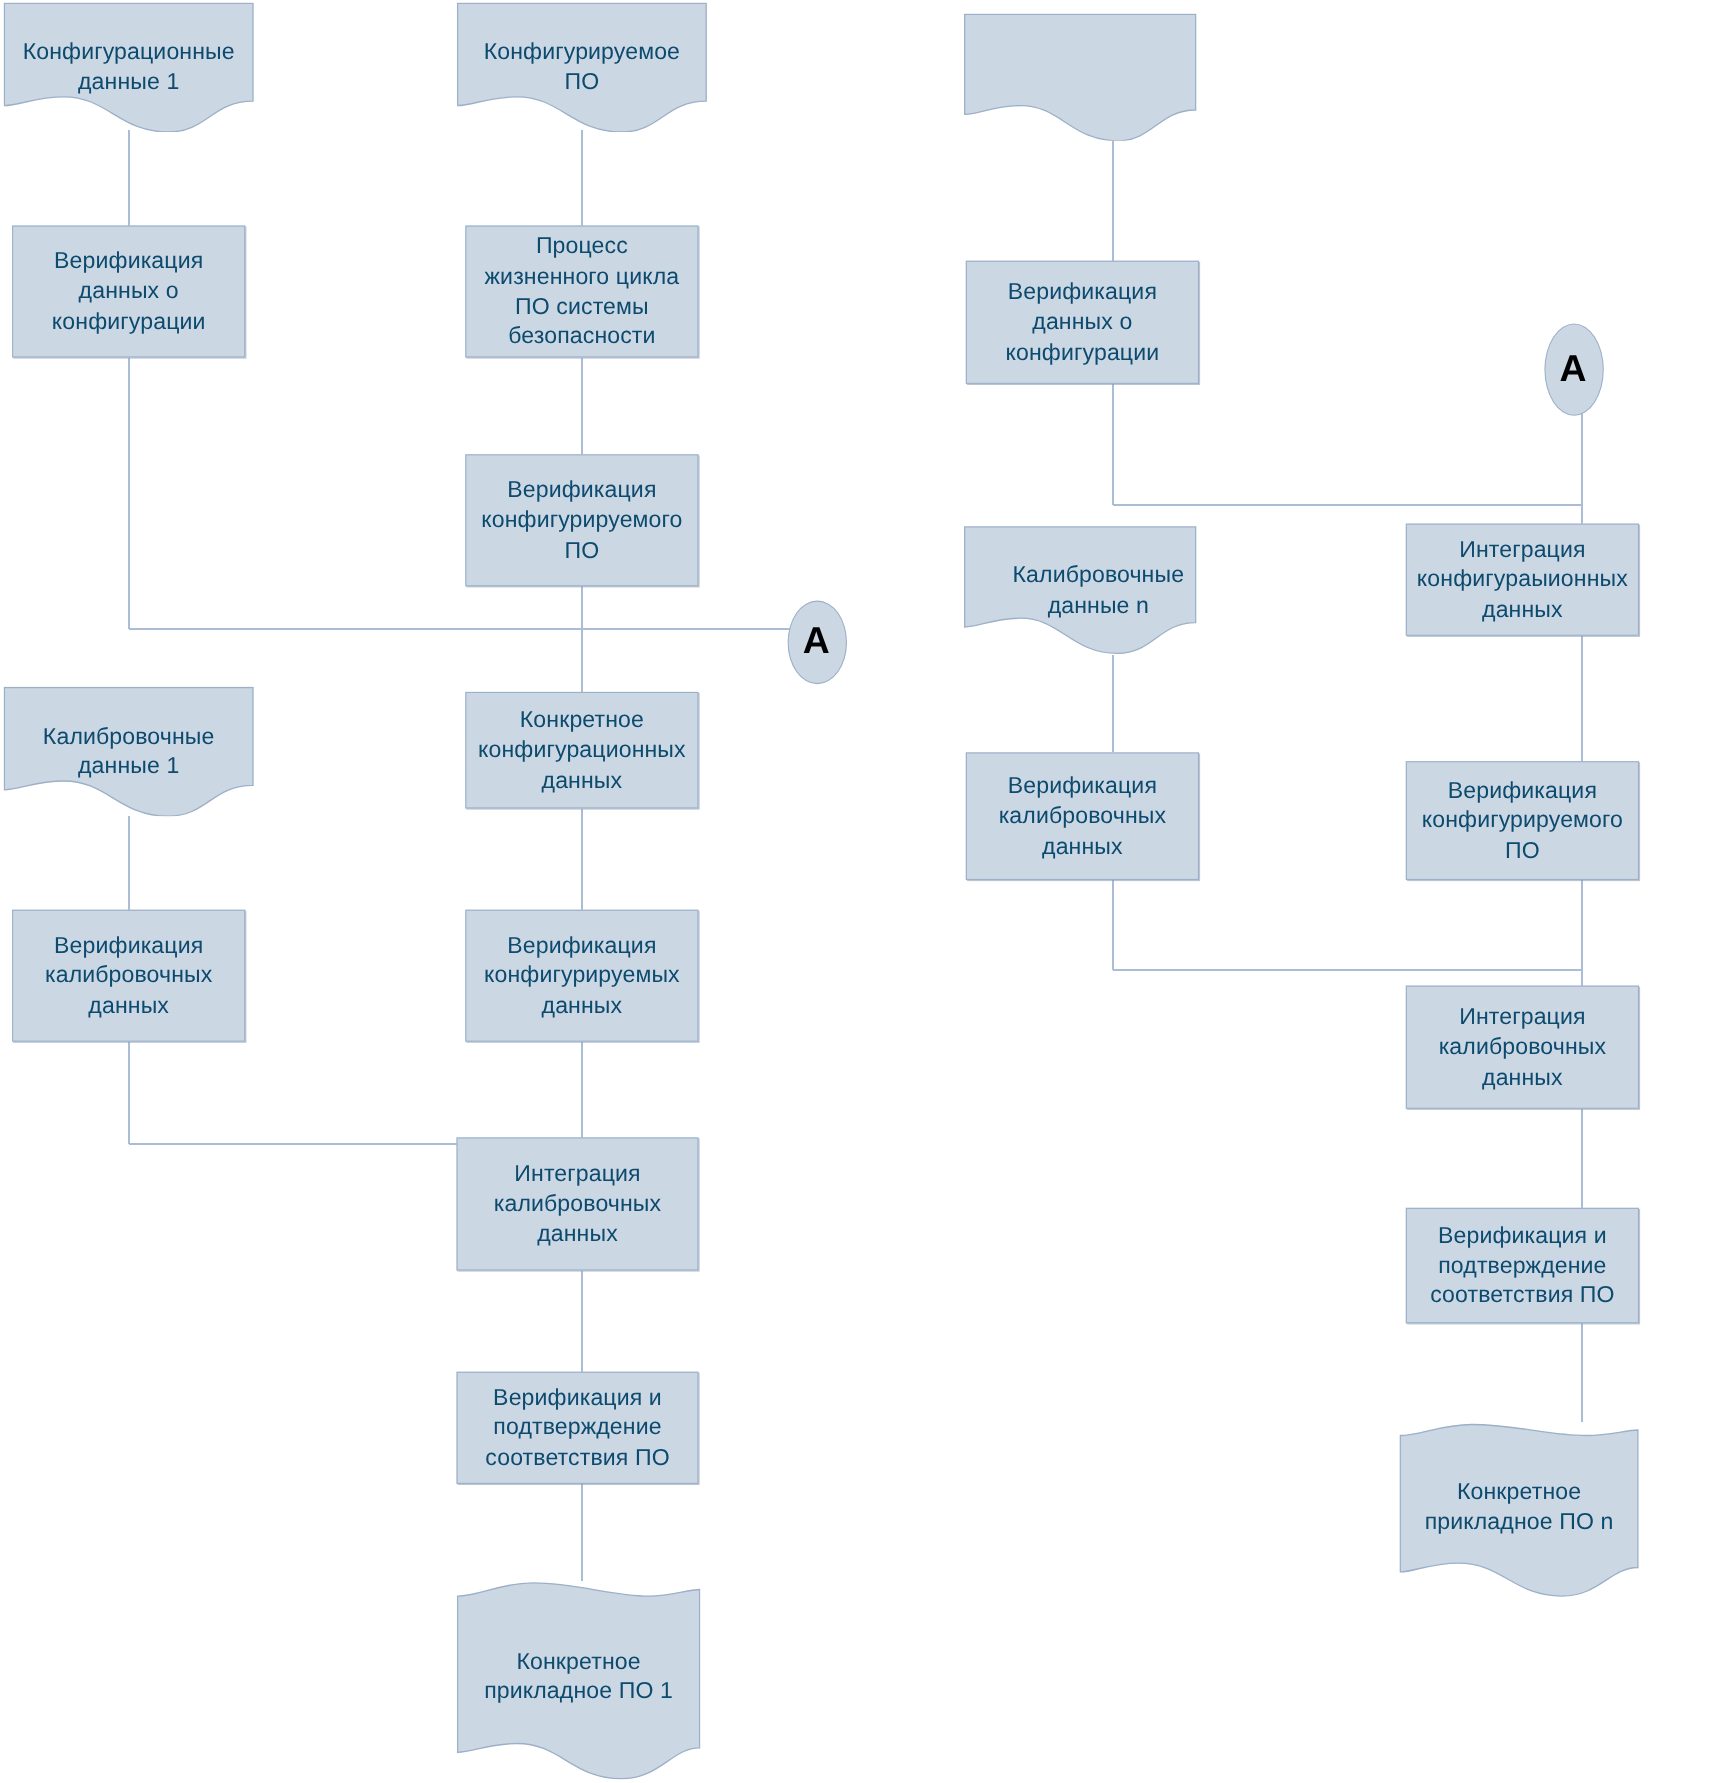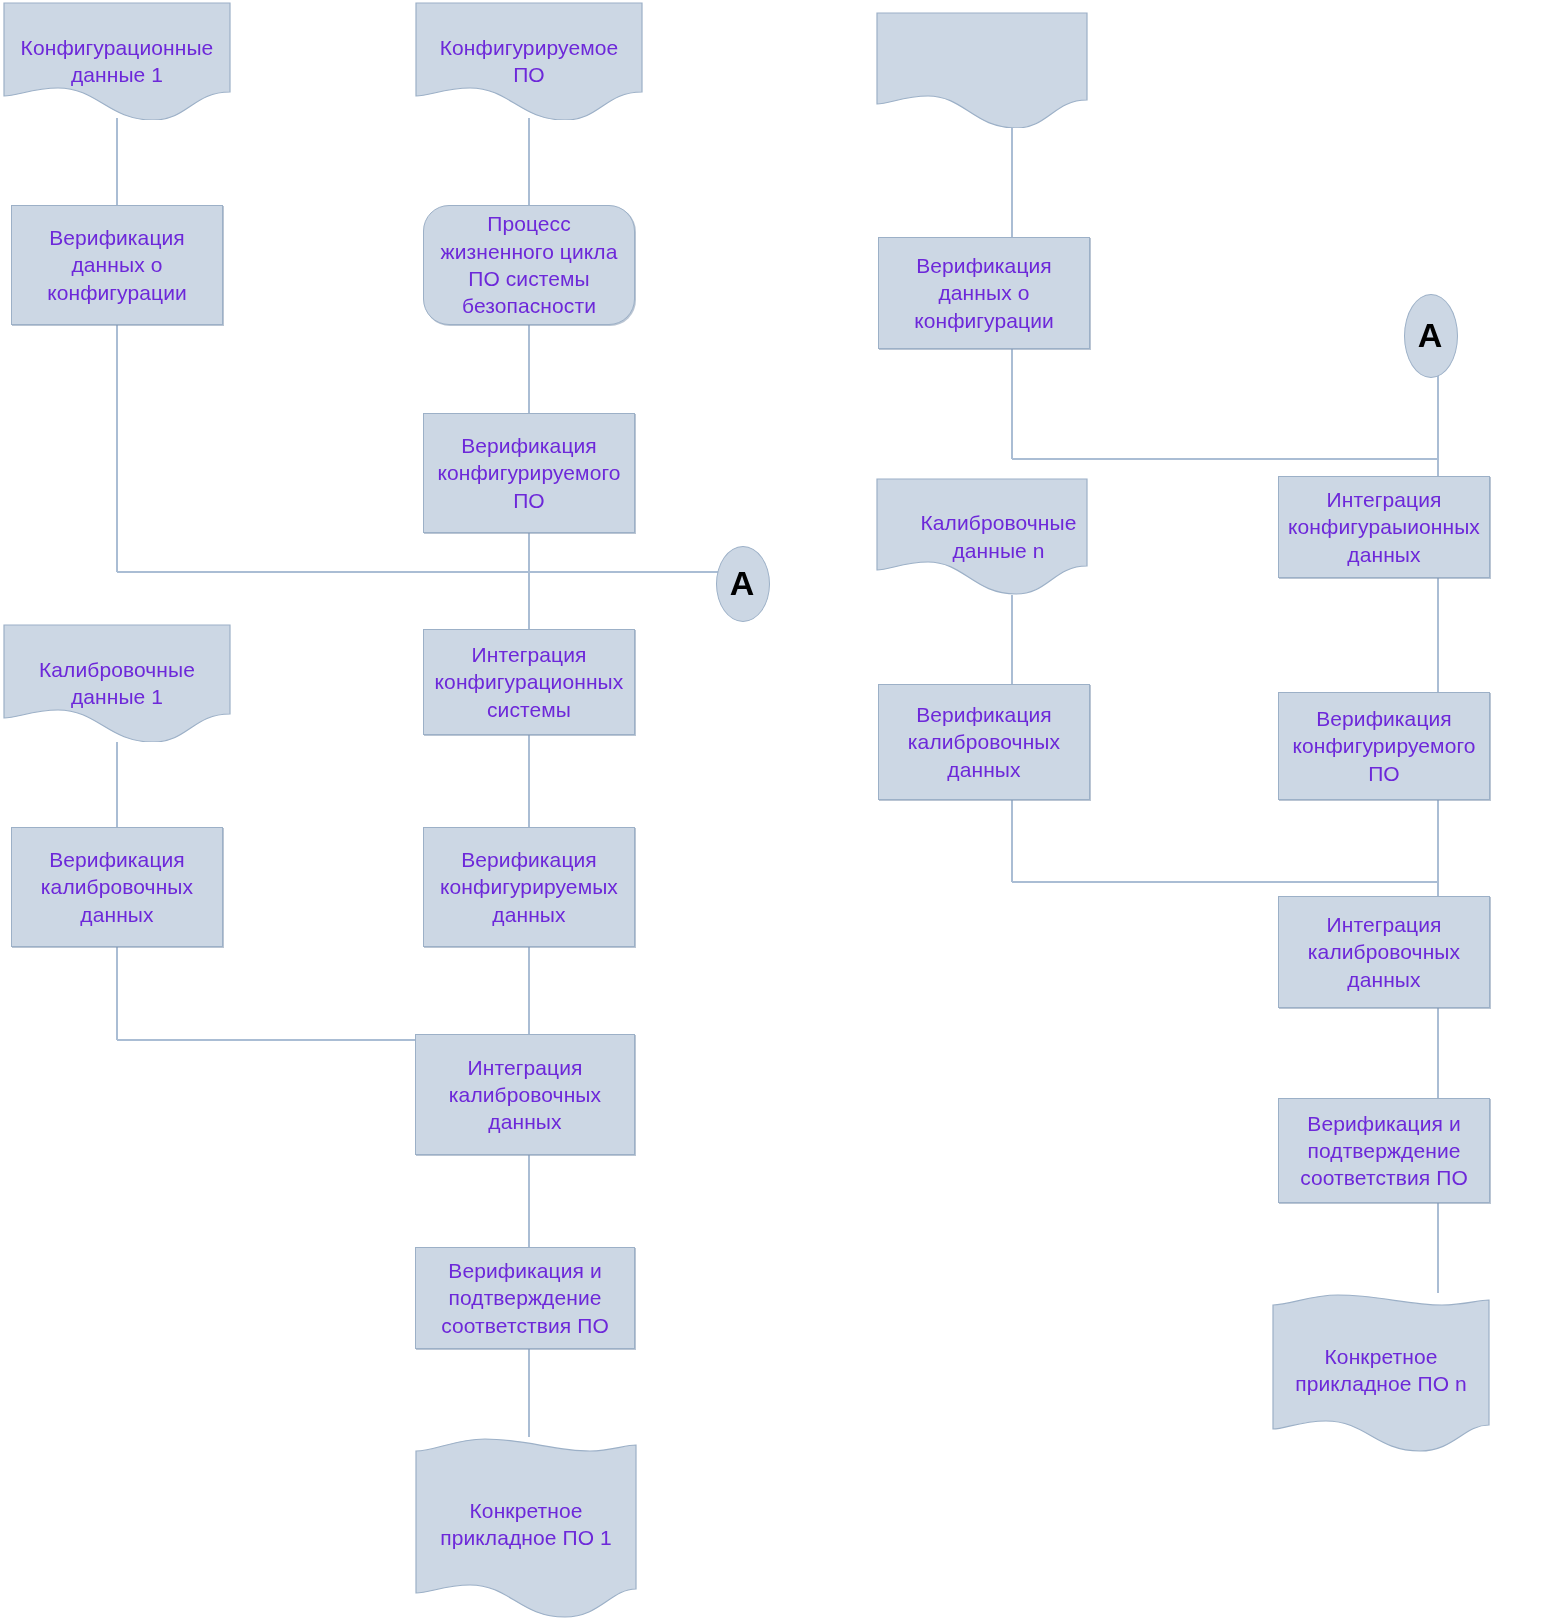--- a/index.html
+++ b/index.html
@@ -22,21 +22,21 @@
     height: 1621px;
     pointer-events: none;
   }
   .node {
     position: absolute;
     box-sizing: border-box;
     display: flex;
     align-items: center;
     justify-content: center;
     text-align: center;
-    color: #6d28d9;
+    color: #0c4a6e;
     font-size: 21px;
     line-height: 1.30;
     letter-spacing: 0.1px;
     z-index: 3;
   }
   .node.process {
     background: #ccd7e4;
     border: 1px solid #9cb0c7;
     box-shadow: 1px 1px 0 rgba(130,150,175,0.55);
   }
@@ -124,42 +124,42 @@
     <svg class="doc-shape" viewBox="0 0 228 118" preserveAspectRatio="none">
       <path d="M1,1 L227,1 L227,90 C190,90 185,118 150,118 C105,118 95,86 55,86 C30,86 14,94 1,94 Z" fill="#ccd7e4" stroke="#9cb0c7" stroke-width="1.2"></path>
     </svg>
     <span class="label">Конфигурируемое ПО</span>
   </div>
 
   <div class="node process" style="left:11px; top:205px; width:212px; height:120px;">
     <span class="label">Верификация данных о конфигурации</span>
   </div>
 
-  <div class="node process" style="left:423px; top:205px; width:212px; height:120px;border-radius:26px;">
+  <div class="node process" style="left:423px; top:205px; width:212px; height:120px;">
     <span class="label">Процесс жизненного цикла ПО системы безопасности</span>
   </div>
 
   <div class="node process" style="left:423px; top:413px; width:212px; height:120px;">
     <span class="label">Верификация конфигурируемого ПО</span>
   </div>
 
   <div class="conn-circle" style="left:716px; top:546px; width:52px; height:74px;">
     <span class="disc"></span>
     <span class="label">A</span>
   </div>
 
   <div class="node doc" style="left:3px; top:624px; width:228px; height:118px;">
     <svg class="doc-shape" viewBox="0 0 228 118" preserveAspectRatio="none">
       <path d="M1,1 L227,1 L227,90 C190,90 185,118 150,118 C105,118 95,86 55,86 C30,86 14,94 1,94 Z" fill="#ccd7e4" stroke="#9cb0c7" stroke-width="1.2"></path>
     </svg>
     <span class="label">Калибровочные данные 1</span>
   </div>
 
   <div class="node process" style="left:423px; top:629px; width:212px; height:106px;">
-    <span class="label">Интеграция конфигурационных системы</span>
+    <span class="label">Конкретное конфигурационных данных</span>
   </div>
 
   <div class="node process" style="left:11px; top:827px; width:212px; height:120px;">
     <span class="label">Верификация калибровочных данных</span>
   </div>
 
   <div class="node process" style="left:423px; top:827px; width:212px; height:120px;align-items:center;">
     <span class="label">Верификация конфигурируемых данных</span>
   </div>
 

